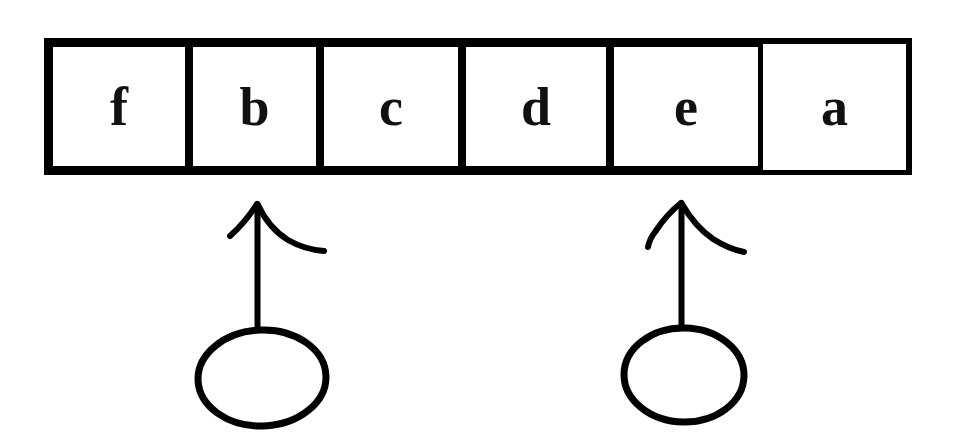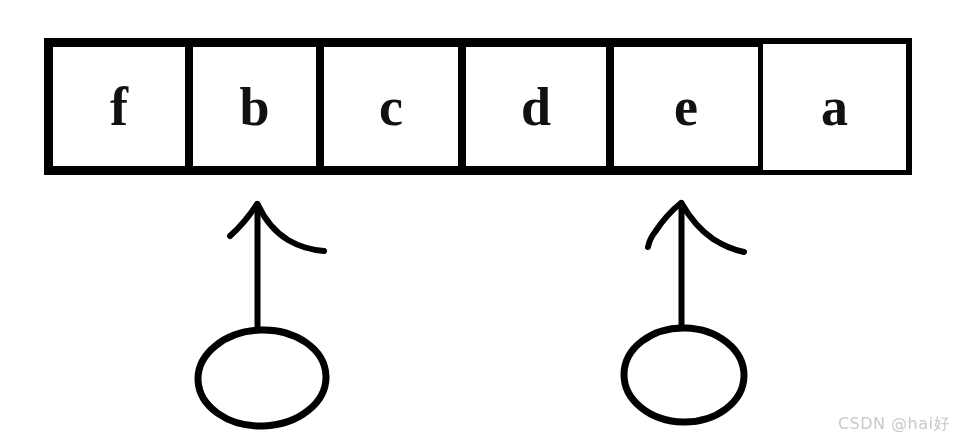--- a/index.html
+++ b/index.html
@@ -132,15 +132,14 @@
       <g fill="none" stroke="#000000" stroke-linecap="round" stroke-linejoin="round">
         <path d="M81.5,13 L81.5,135" stroke-width="6"></path>
         <path d="M81,13 C72,20 63,30 55,42 C51,47 49,52 48,57" stroke-width="6"></path>
         <path d="M82,14 C90,28 100,40 113,49 C124,56 134,60 144,62" stroke-width="6"></path>
       </g>
       <ellipse cx="84" cy="185" rx="60" ry="47" fill="none" stroke="#000000" stroke-width="7" transform="rotate(1 84 185)"></ellipse>
     </svg>
 
   </div>
 
-  <div id="watermark">CSDN @hai好</div>
 
 </div>
 
 </body></html>

